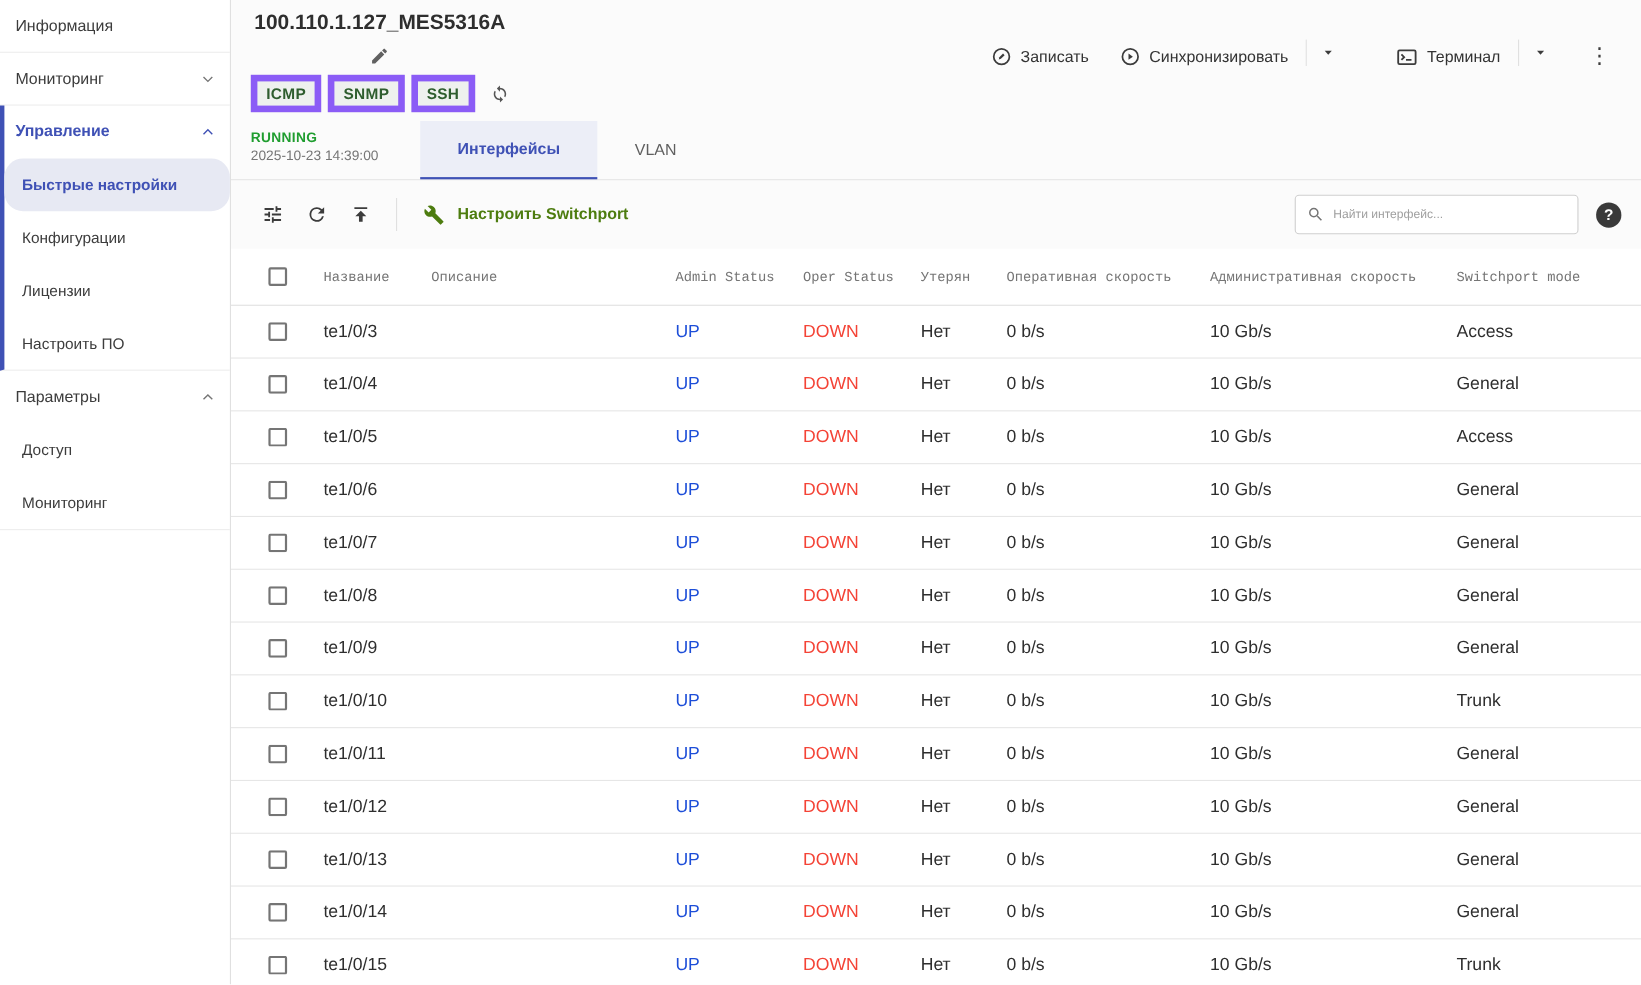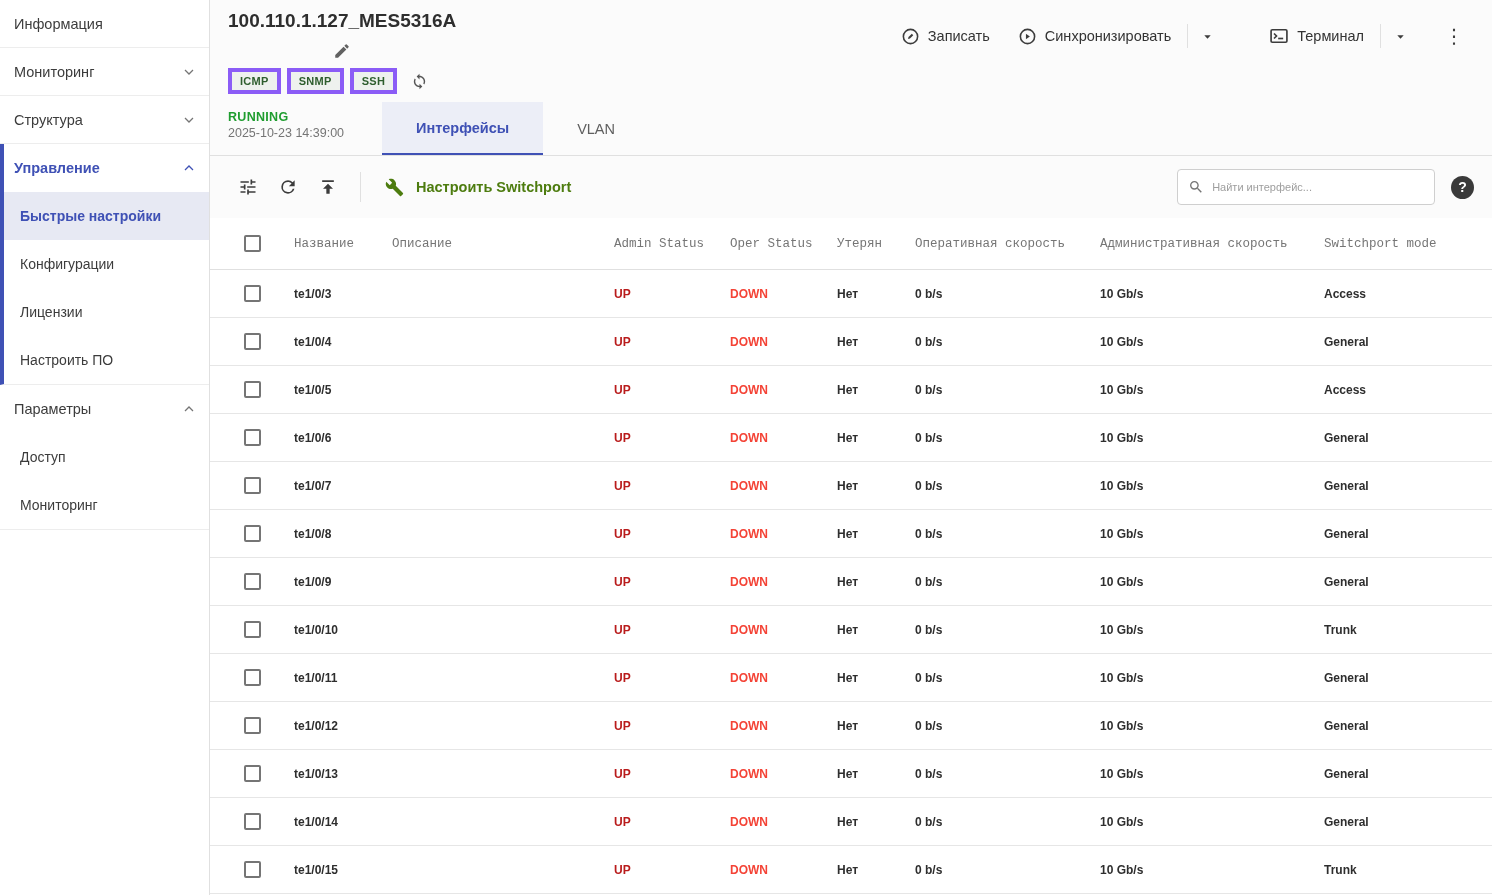--- a/index.html
+++ b/index.html
@@ -14,36 +14,36 @@
   .nav-item .chev { color:#757575; display:flex; }
   .nav-group { border-bottom:1px solid #ededed; }
   .nav-group.accent { border-left:4px solid #3f51b5; }
   .nav-group.accent .nav-item { border-bottom:none; padding-left:10px; }
   .nav-group.accent .nav-item .lbl { color:#3f51b5; font-weight:bold; }
   .nav-group.accent .nav-item .chev { color:#3f51b5; }
   .nav-group.plain .nav-item { border-bottom:none; }
   .sub-item { height:48px; display:flex; align-items:center; padding-left:20px;
     font-size:14px; color:#3c3c3c; cursor:pointer; }
   .nav-group.accent .sub-item { padding-left:16px; }
-  .sub-item.selected { background:#e7e9f3; color:#3f51b5; font-weight:bold; }
+  .sub-item.selected { background:#e7e9f3; color:#3f51b5; font-weight:bold;border-radius:17px; }
 
   
   .main { flex:1; display:flex; flex-direction:column; background:#fbfbfb; }
 
   .dev-header { padding:10px 18px 8px 18px; display:flex; justify-content:space-between; align-items:flex-start; }
   .dev-left {}
   .title-row { display:flex; align-items:center; gap:10px;flex-direction:column; }
   .dev-title { font-size:19px; font-weight:bold; color:#2e2e2e; }
   .edit-pencil { color:#616161; cursor:pointer; display:flex; }
   .badges-row { display:flex; align-items:center; gap:6px; margin-top:8px; }
-  .badge { font-size:11px; font-weight:bold; color:#2e5d2e; background:#eef1ee;
-    border:4px solid #8b5cf6; padding:3px 8px; letter-spacing:.3px;text-align:right; }
+  .badge { font-size:14px; font-weight:bold; color:#2e5d2e; background:#eef1ee;
+    border:6px solid #8b5cf6; padding:3px 8px; letter-spacing:.3px;text-align:right; }
   .sync-small { color:#555; margin-left:8px; display:flex; cursor:pointer; }
 
-  .actions { display:flex; align-items:center; gap:4px; margin-top:10px; }
+  .actions { display:flex; align-items:flex-start; gap:4px; margin-top:26px; }
   .act-btn { display:flex; align-items:center; gap:8px; font-size:14.5px; color:#333;
     padding:6px 12px; border-radius:4px; cursor:pointer; white-space:nowrap; }
   .act-btn svg { color:#3c3c3c; }
   .v-div { width:1px; height:24px; background:#e0e0e0; }
   .caret-btn { padding:6px 10px; cursor:pointer; display:flex; color:#3c3c3c; }
   .kebab { font-size:20px; color:#3c3c3c; padding:2px 10px; cursor:pointer; margin-left:14px; }
 
   
   .tabs-row { display:flex; align-items:stretch; border-bottom:1px solid #e0e0e0; height:54px; }
   .status-block { width:172px; min-width:172px; padding:8px 0 0 18px; }
@@ -69,47 +69,39 @@
   .help-circ { width:23px; height:23px; border-radius:50%; background:#3a3a3a; color:#fff;
     font-size:14px; font-weight:bold; display:flex; align-items:center; justify-content:center;
     margin-left:16px; cursor:pointer; }
 
   
   .table-area { flex:1; background:#fff; overflow:hidden; }
   .thead, .trow { display:grid;
     grid-template-columns:84px 98px 222px 116px 107px 78px 185px 224px auto; align-items:center; }
   .thead { height:52px; border-bottom:1px solid #e0e0e0;font-family:Liberation Mono, monospace; }
   .thead .hcell { font-size:12.5px; color:#757575; padding-right:8px; }
-  .trow { height:48px; border-bottom:1px solid #e6e6e6; font-size:12px; color:#2e2e2e;font-weight:bold; }
+  .trow { height:48px; border-bottom:1px solid #e6e6e6; font-size:16px; color:#2e2e2e; }
   .cell { padding-right:8px; overflow:hidden; white-space:nowrap; }
   .c-cb { display:flex; justify-content:flex-start; padding-left:34px; }
   .checkbox { width:17px; height:17px; border:2px solid #757575; border-radius:2px;
     background:#fff; cursor:pointer; display:inline-block; }
-  .up { color:#b91c1c; }
+  .up { color:#1d4ed8; }
   .down { color:#f44336; }
 </style>
 </head>
 <body>
 
 <div class="app">
 
   <div class="sidebar">
     <div class="nav-item">
       <span class="lbl">Информация</span>
     </div>
     <div class="nav-item">
       <span class="lbl">Мониторинг</span>
-      <span class="chev">
-        <svg width="12" height="12" viewBox="0 0 24 24">
-            <path d="M4 8l8 8 8-8" fill="none" stroke="currentColor" stroke-width="2.5"></path>
-          </svg>
-      </span>
-    </div>
-    <div class="nav-item">
-      <span class="lbl">Структура</span>
       <span class="chev">
         <svg width="12" height="12" viewBox="0 0 24 24">
             <path d="M4 8l8 8 8-8" fill="none" stroke="currentColor" stroke-width="2.5"></path>
           </svg>
       </span>
     </div>
 
     <div class="nav-group accent">
       <div class="nav-item">
         <span class="lbl">Управление</span>

